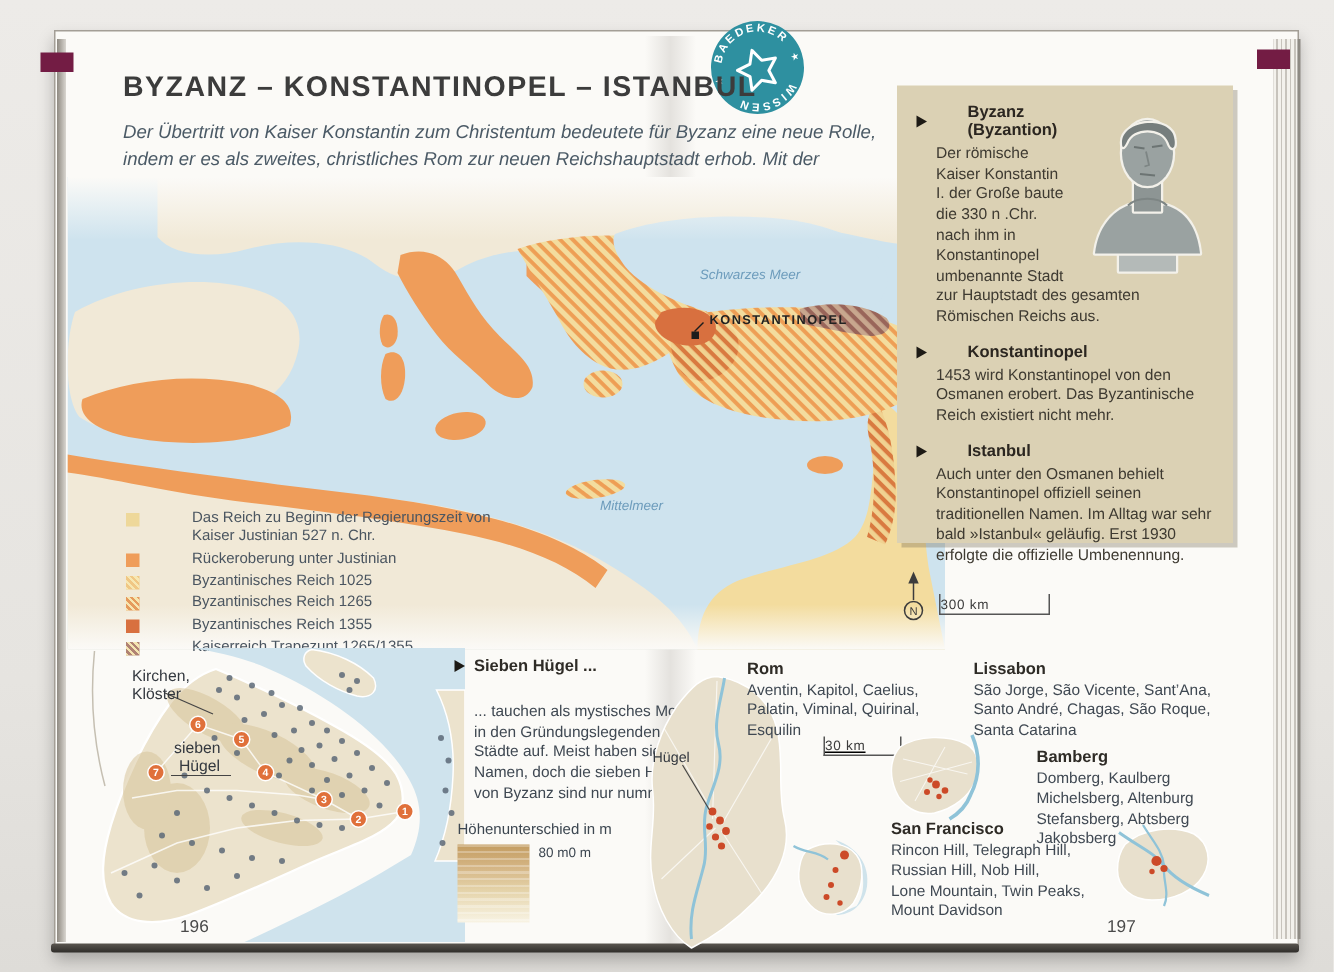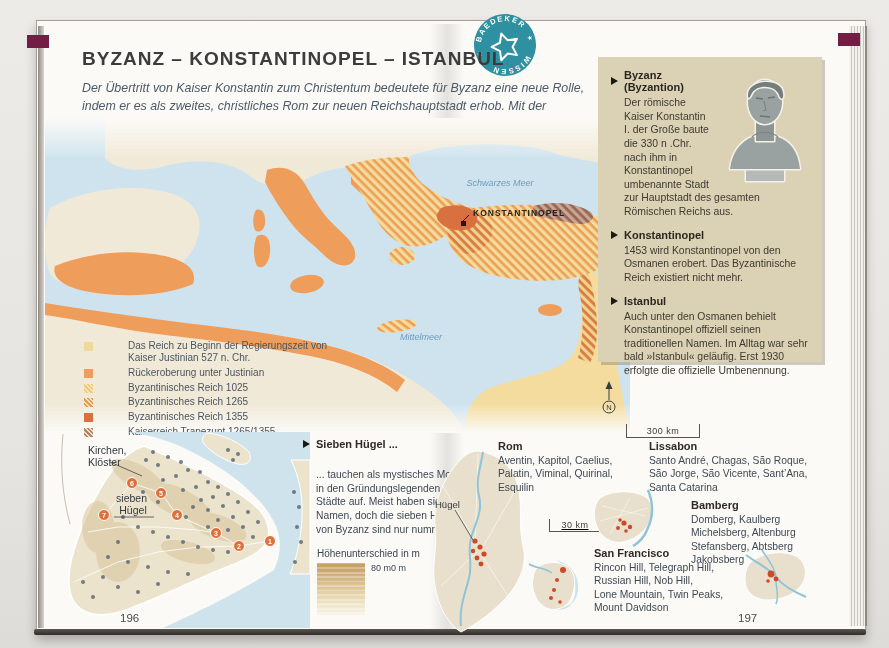--- a/index.html
+++ b/index.html
@@ -29,27 +29,27 @@
   .swatch{flex:0 0 9px;width:9px;height:9px;margin-top:2px;}
   .swatch.hatch{background-image:repeating-linear-gradient(45deg,rgba(247,233,180,.95) 0 1.5px,transparent 1.5px 3.2px);}
   .legend-label{font-size:10px;color:#4a5560;line-height:1.22;margin-left:28px;}
   
   .sidebar{left:598px;top:57px;width:224px;height:305px;background:#dbd1b4;
            box-shadow:3px 3px 0 rgba(120,110,85,.35);padding:12px 12px 10px 13px;box-sizing:border-box;}
   .sb-entry{margin-bottom:10px;}
   .sb-title-row{display:flex;gap:6px;align-items:center;margin-bottom:3px;}
   .tri{width:0;height:0;border-left:7px solid #1d1a15;border-top:4.5px solid transparent;
        border-bottom:4.5px solid transparent;}
-  .sb-title{font-size:11px;font-weight:700;color:#2b2620;}
+  .sb-title{font-size:11px;font-weight:700;color:#2b2620;margin-left:21px;}
   .sb-p{font-size:10.4px;line-height:1.31;color:#3e3a31;margin:0 0 8px 13px;}
   .bust{float:right;width:92px;height:114px;margin:2px 0 4px 6px;}
   .clear{clear:both;}
   
   .scalebox{border-left:1.2px solid #555;border-right:1.2px solid #555;border-bottom:1.2px solid #555;
-            display:flex;align-items:center;justify-content:center;margin-top:28px;}
+            display:flex;align-items:center;}
   .scaletext{font-size:9px;color:#3c3c3c;letter-spacing:.5px;}
   
   .note-title-row{display:flex;gap:6px;align-items:center;margin-bottom:18px;}
   .note-title{font-size:11px;font-weight:700;color:#2e2b26;}
   .note-body{font-size:10.3px;line-height:1.33;color:#3f4852;margin-left:13px;}
   .city-name{font-size:11px;font-weight:700;color:#2e2b26;margin-bottom:2px;}
   .city-line{font-size:10.3px;line-height:1.3;color:#3f4852;}
   .elev-title{font-size:10px;color:#3c4650;margin-bottom:4px;}
   .elev-box{width:48px;height:52px;
      background:linear-gradient(180deg,#c39c60 0%,#d4b483 28%,#e4d2a8 58%,#f0e6cb 82%,#f8f3e4 100%);
@@ -358,21 +358,21 @@
   </svg>
 
   <div class="abs" style="left:303px;top:438px;width:168px;">
     <div class="note-title-row">
       <span class="tri"></span>
       <span class="note-title">Sieben Hügel ...</span>
     </div>
     <div class="note-body">... tauchen als mystisches Motiv in den Gründungslegenden vieler Städte auf. Meist haben sie auch Namen, doch die sieben Hügel von Byzanz sind nur nummeriert.</div>
   </div>
 
-  <div class="abs" style="left:317px;top:548px;">
+  <div class="abs" style="left:305px;top:548px;">
     <div class="elev-title">Höhenunterschied in m</div>
     <div style="display:flex;gap:6px;">
       <div class="elev-box"></div>
       <div style="display:flex;flex-direction:row;justify-content:space-between;height:52px;">
         <span class="elev-max">80 m</span>
         <span class="elev-min">0 m</span>
       </div>
     </div>
   </div>
 
@@ -400,22 +400,22 @@
 
   <div class="abs" style="left:498px;top:440px;width:150px;">
     <div class="city-name">Rom</div>
     <div class="city-line">Aventin, Kapitol, Caelius,</div>
     <div class="city-line">Palatin, Viminal, Quirinal,</div>
     <div class="city-line">Esquilin</div>
   </div>
 
   <div class="abs" style="left:649px;top:440px;width:190px;">
     <div class="city-name">Lissabon</div>
+    <div class="city-line">São Jorge, São Vicente, Sant’Ana,</div>
     <div class="city-line">Santo André, Chagas, São Roque,</div>
-    <div class="city-line">São Jorge, São Vicente, Sant’Ana,</div>
     <div class="city-line">Santa Catarina</div>
   </div>
 
   <svg class="abs" style="left:590px;top:486px;" width="72" height="62" viewBox="0 0 72 62">
     <path fill="#e8e0cd" stroke="#fff" stroke-width="1" d="M10,12 C22,4 42,4 54,10 C62,14 64,25 60,35 C56,45 46,53 33,56 C21,58 11,51 7,41 C3,31 3,20 10,12 Z"></path>
     <g stroke="#fff" stroke-width="0.7" opacity="0.7" fill="none">
         <path d="M12,20 L55,30 M20,48 L40,12 M10,35 L58,22"></path>
       </g>
     <path fill="none" stroke="#8fc3d8" stroke-width="2.4" d="M58,4 C63,16 64,30 57,44 C54,52 48,57 43,60"></path>
     <g fill="#cc4a28">

